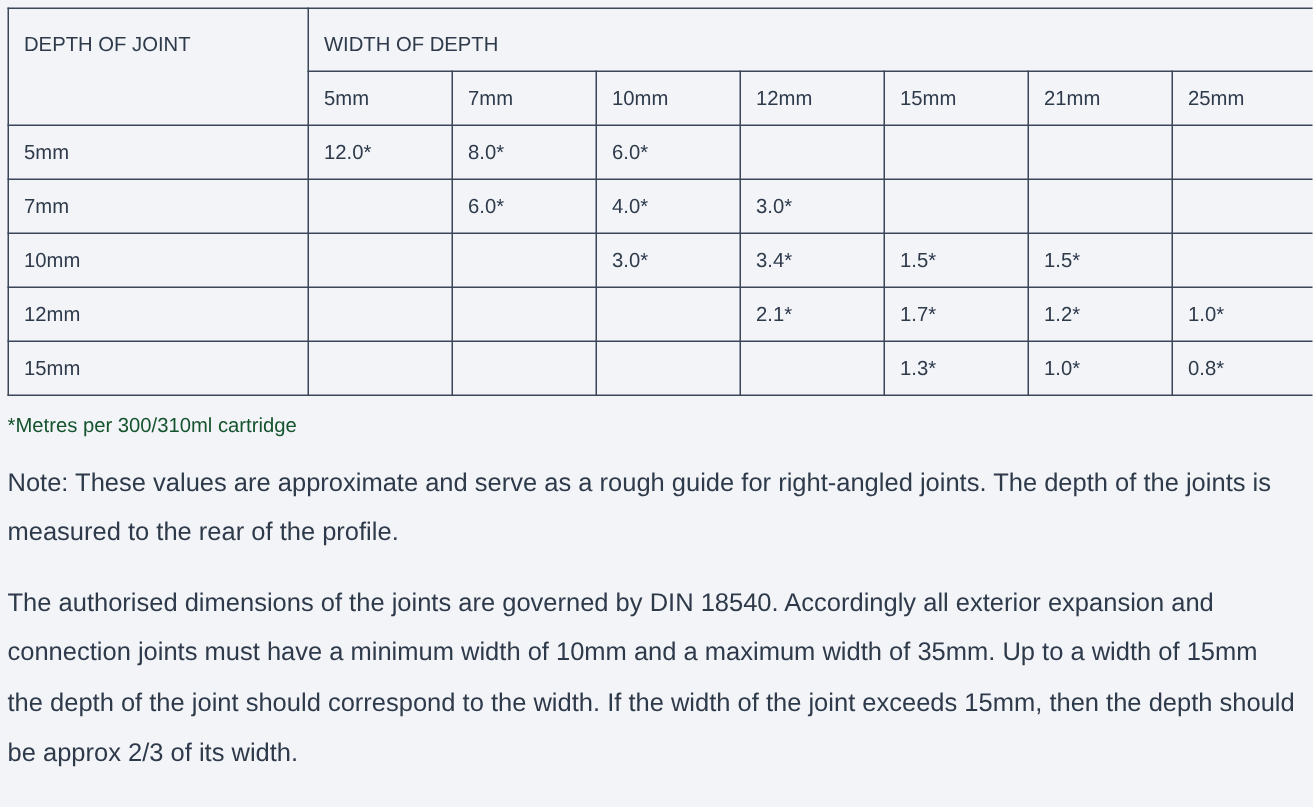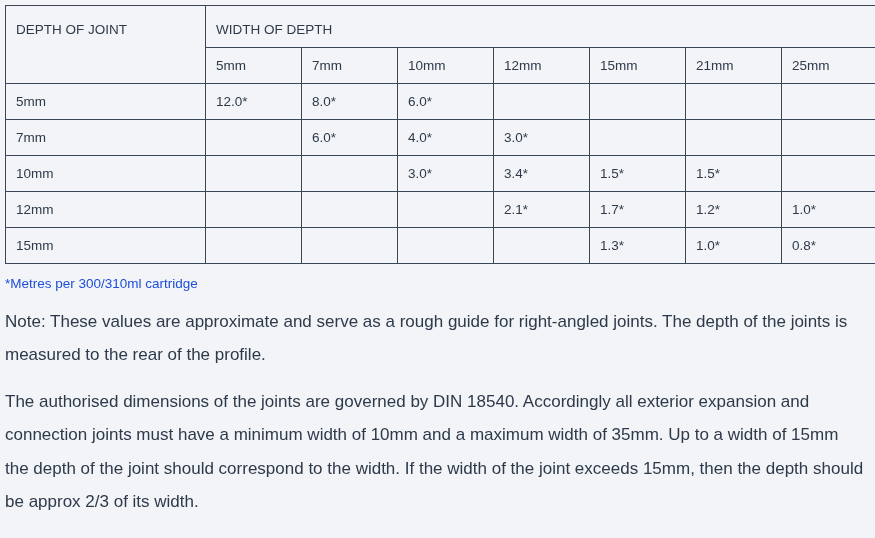--- a/index.html
+++ b/index.html
@@ -52,21 +52,21 @@
   table.joint-table td.row-label {
     width: 200px;
   }
   table.joint-table td.sub-head,
   table.joint-table td.value {
     width: 94.8px;
   }
   .note-small {
     margin: 12px 0 0 5px;
     font-size: 13.5px;
-    color: #1d4ed8;
+    color: #14532d;
   }
   .para {
     margin: 14px 5px 0 5px;
     font-size: 17px;
     line-height: 1.95;
     color: #2e3a4a;
     max-width: 860px;
   }
   .para.second {
   }

